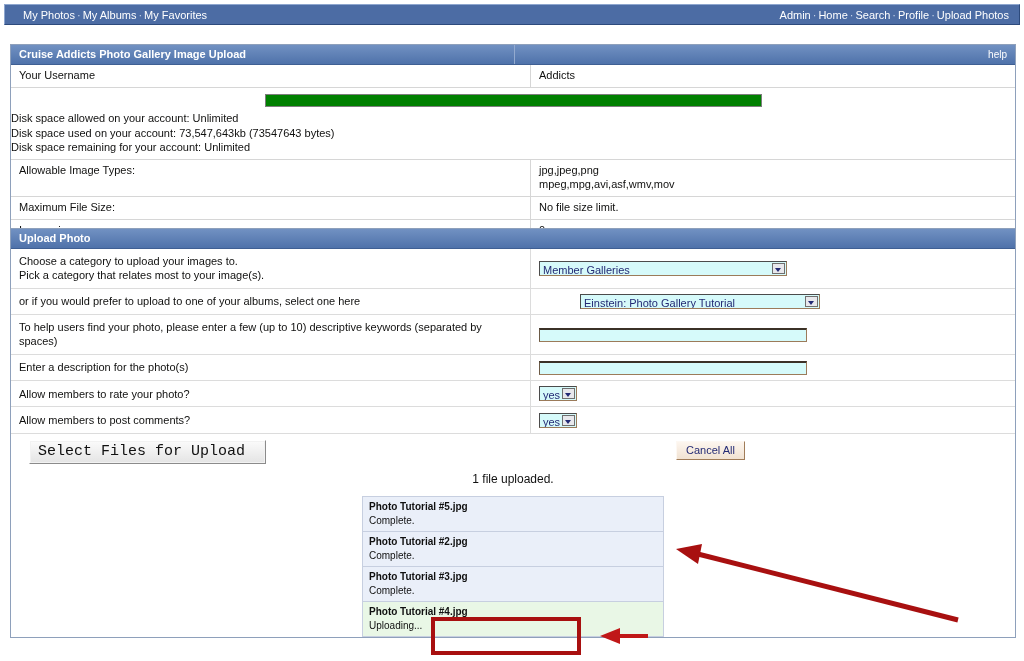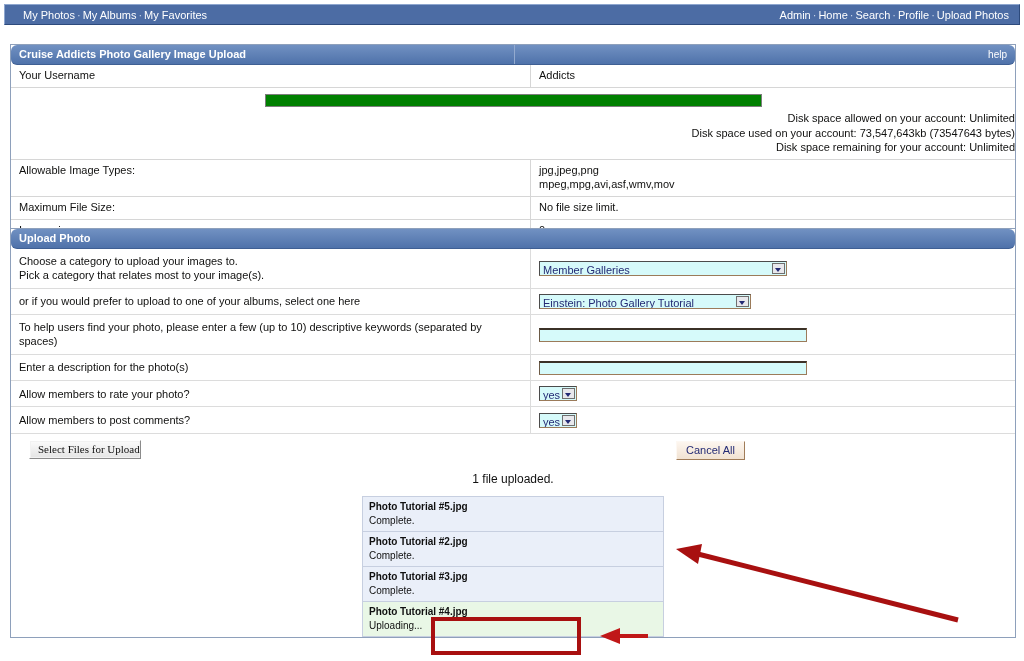--- a/index.html
+++ b/index.html
@@ -56,21 +56,20 @@
   }
   .panel-head {
     height: 19px;
     background: #5d7fb4;
     background: linear-gradient(to bottom, #7191c2 0%, #4f72aa 100%);
     border-bottom: 1px solid #3f5f93;
     color: #ffffff;
     font-size: 11px;
     font-weight: bold;
     position: relative;
-    border-radius: 6px;
   }
   .panel-head .ph-title {
     position: absolute;
     left: 8px; top: 3px;
   }
   .panel-head .ph-help {
     position: absolute;
     right: 8px; top: 4px;
     font-weight: normal;
     font-size: 10px;
@@ -107,21 +106,21 @@
   }
   .diskbar {
     width: 497px;
     height: 13px;
     margin: 0 auto;
     background: #008000;
     border: 1px solid #7d7d7d;
     box-sizing: border-box;
   }
   .disk-lines {
-    text-align: right;
+    text-align: left;
     font-size: 11px;
     line-height: 1.35;
     color: #10100f;
     padding-bottom: 4px;
   }
 
   
   table.f {
     border-collapse: collapse;
     width: 100%;
@@ -148,21 +147,21 @@
     box-sizing: border-box;
     height: 15px;
     font-size: 11px;
     color: #232a74;
     padding: 1px 18px 0 3px;
     white-space: nowrap;
     overflow: hidden;
     vertical-align: middle;
   }
   .sel.wide { width: 248px; }
-  .sel.mid  { width: 212px; }
+  .sel.mid  { width: 240px; margin-left: 41px; }
   .sel.tiny { width: 38px; }
   .sel .arrow {
     position: absolute;
     right: 1px; top: 1px;
     width: 13px; height: 11px;
     background: #e8e8ec;
     border: 1px solid #6f6f6f;
     box-sizing: border-box;
   }
   .sel .arrow:after {
@@ -194,24 +193,24 @@
   }
   .btn-select {
     position: absolute;
     left: 18px; top: 6px;
     background: #f0f0f0;
     background: linear-gradient(to bottom, #fbfbfb 0%, #e4e4e4 100%);
     border: 1px solid #8b8b8b;
     border-top-color: #ffffff;
     border-left-color: #ffffff;
     box-shadow: 0 0 0 1px #f2f2f2 inset;
-    font-size: 11px;
+    font-size: 15px;
     color: #101010;
-    padding: 2px 0 3px 8px;
-    font-family: Liberation Serif, serif;
+    padding: 2px 20px 3px 8px;
+    font-family: Liberation Mono, monospace;
     cursor: pointer;
   }
   .btn-cancel {
     position: absolute;
     left: 665px; top: 7px;
     background: #f7ece2;
     background: linear-gradient(to bottom, #fdf6ef 0%, #f1e2d2 100%);
     border: 1px solid #a07c58;
     border-top-color: #fdf8f3;
     border-left-color: #fdf8f3;

